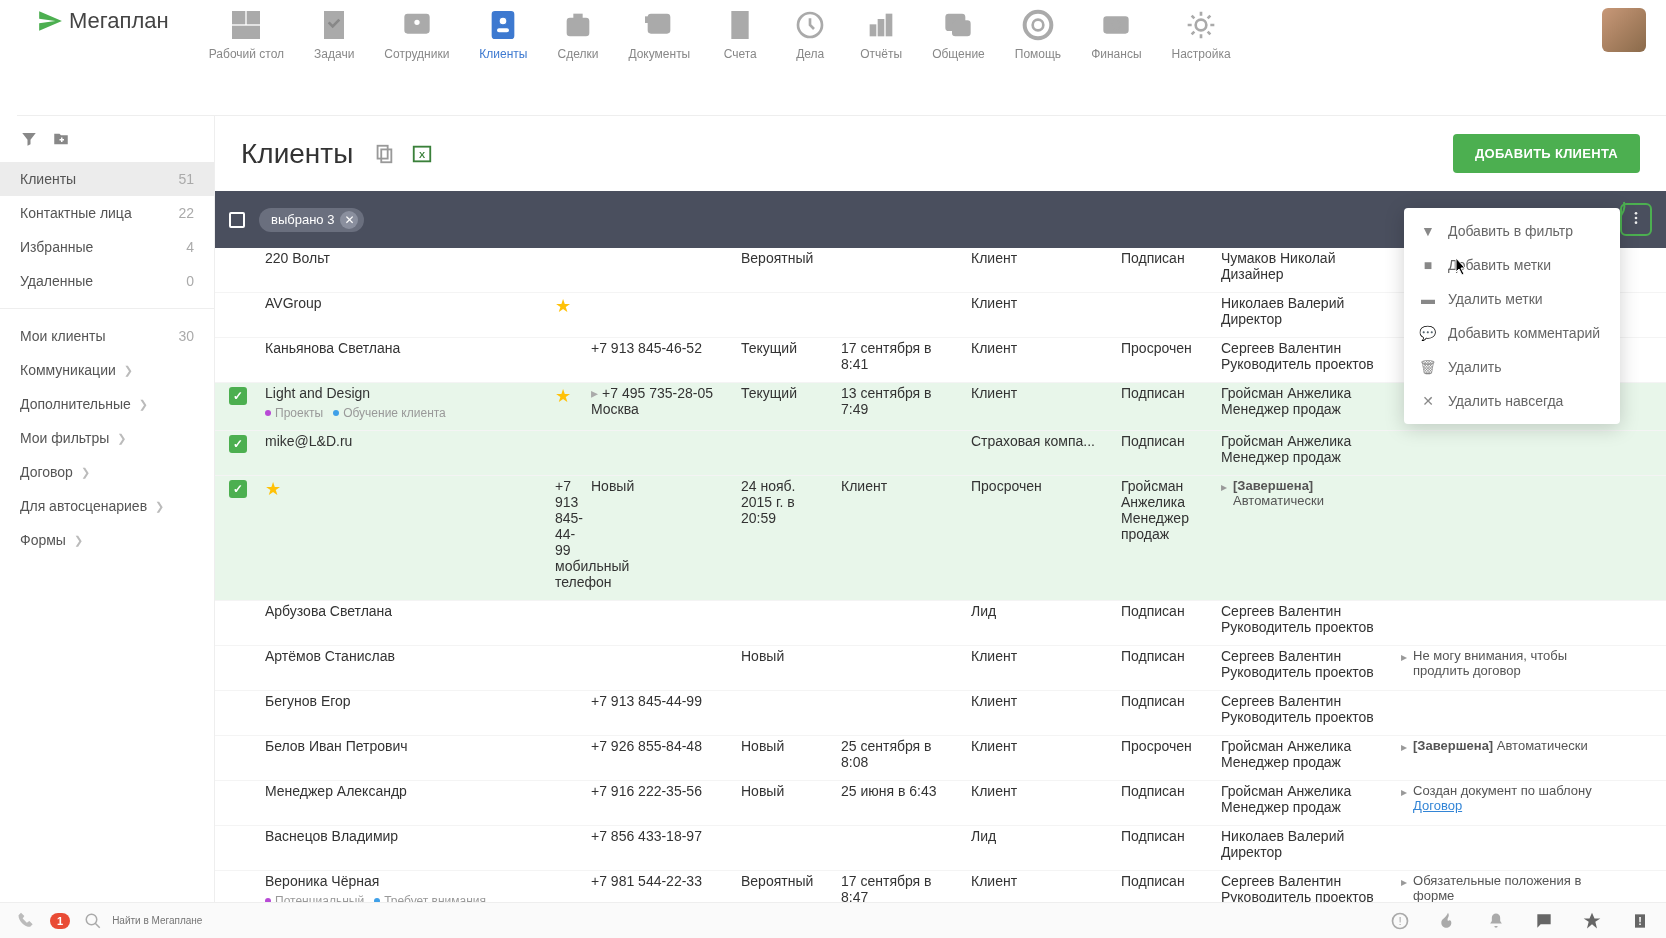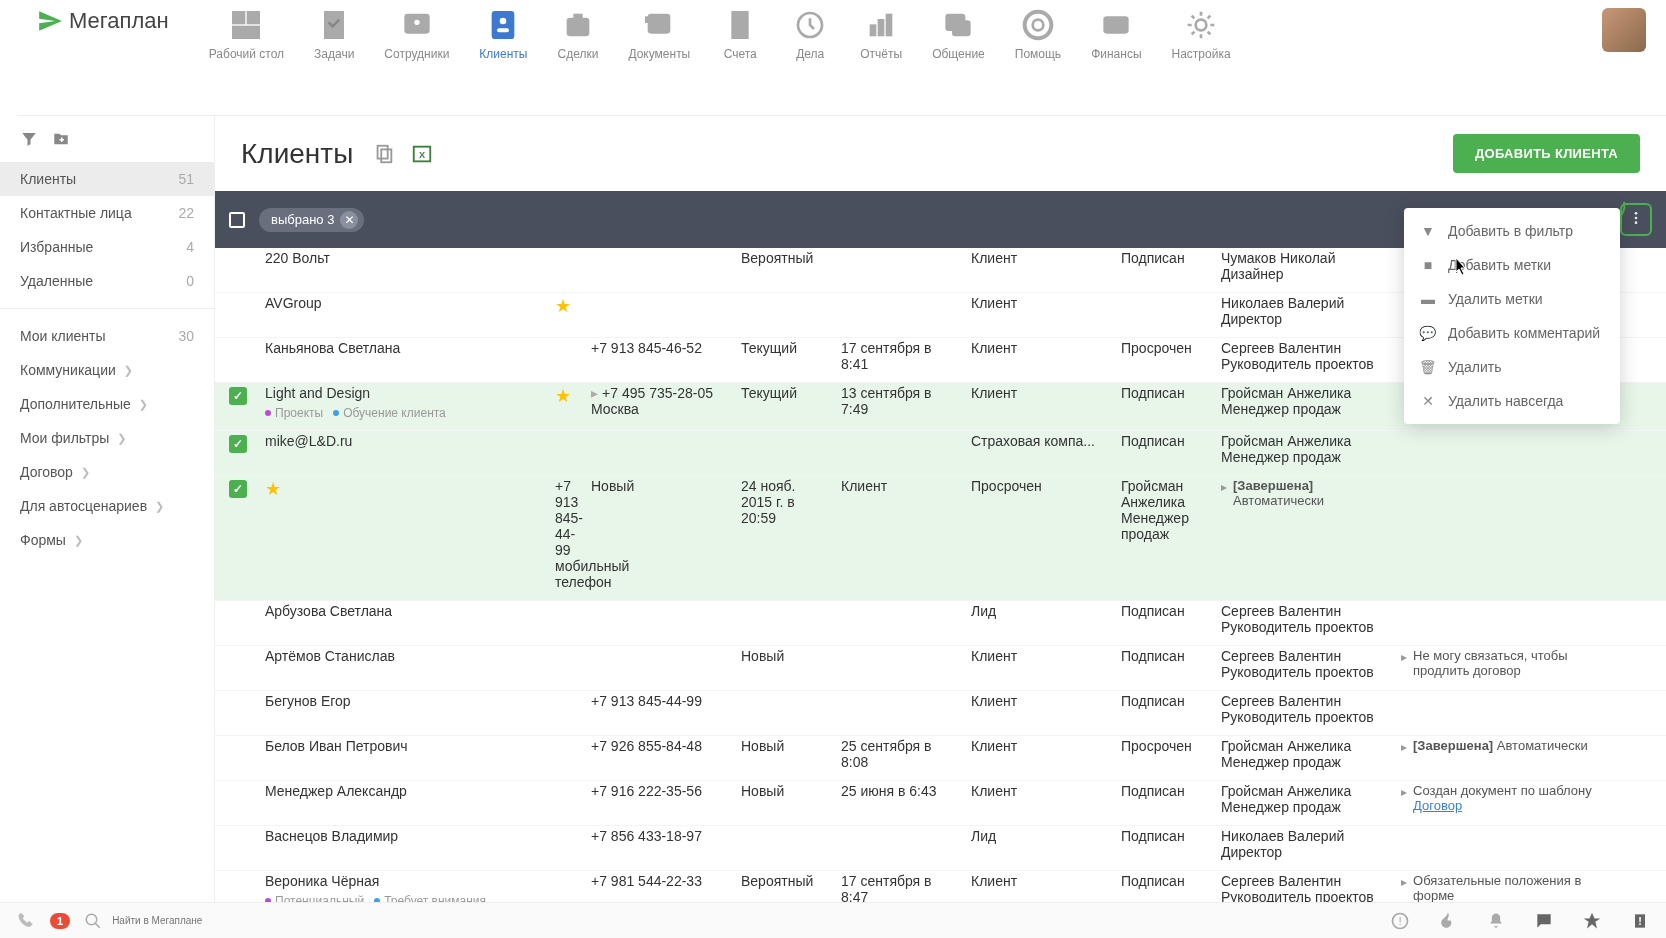--- a/index.html
+++ b/index.html
@@ -435,21 +435,21 @@
           <div class="cell"></div>
           <div class="cell">Клиент</div>
           <div class="cell">Подписан</div>
           <div class="cell">
             <div>Сергеев Валентин</div>
             <div class="sub">Руководитель проектов</div>
           </div>
           <div class="cell">
             <div class="note">
               <span class="arr">▸</span>
-              <span>Не могу связаться, чтобы продлить договор</span>
+              <span>Не могу внимания, чтобы продлить договор</span>
             </div>
           </div>
         </div>
         <div class="row">
           <div></div>
           <div class="cell namecell">
             <span>Бегунов Егор</span>
           </div>
           <div class="cell"></div>
           <div class="cell"><span>+7 913 845-44-99</span></div>

